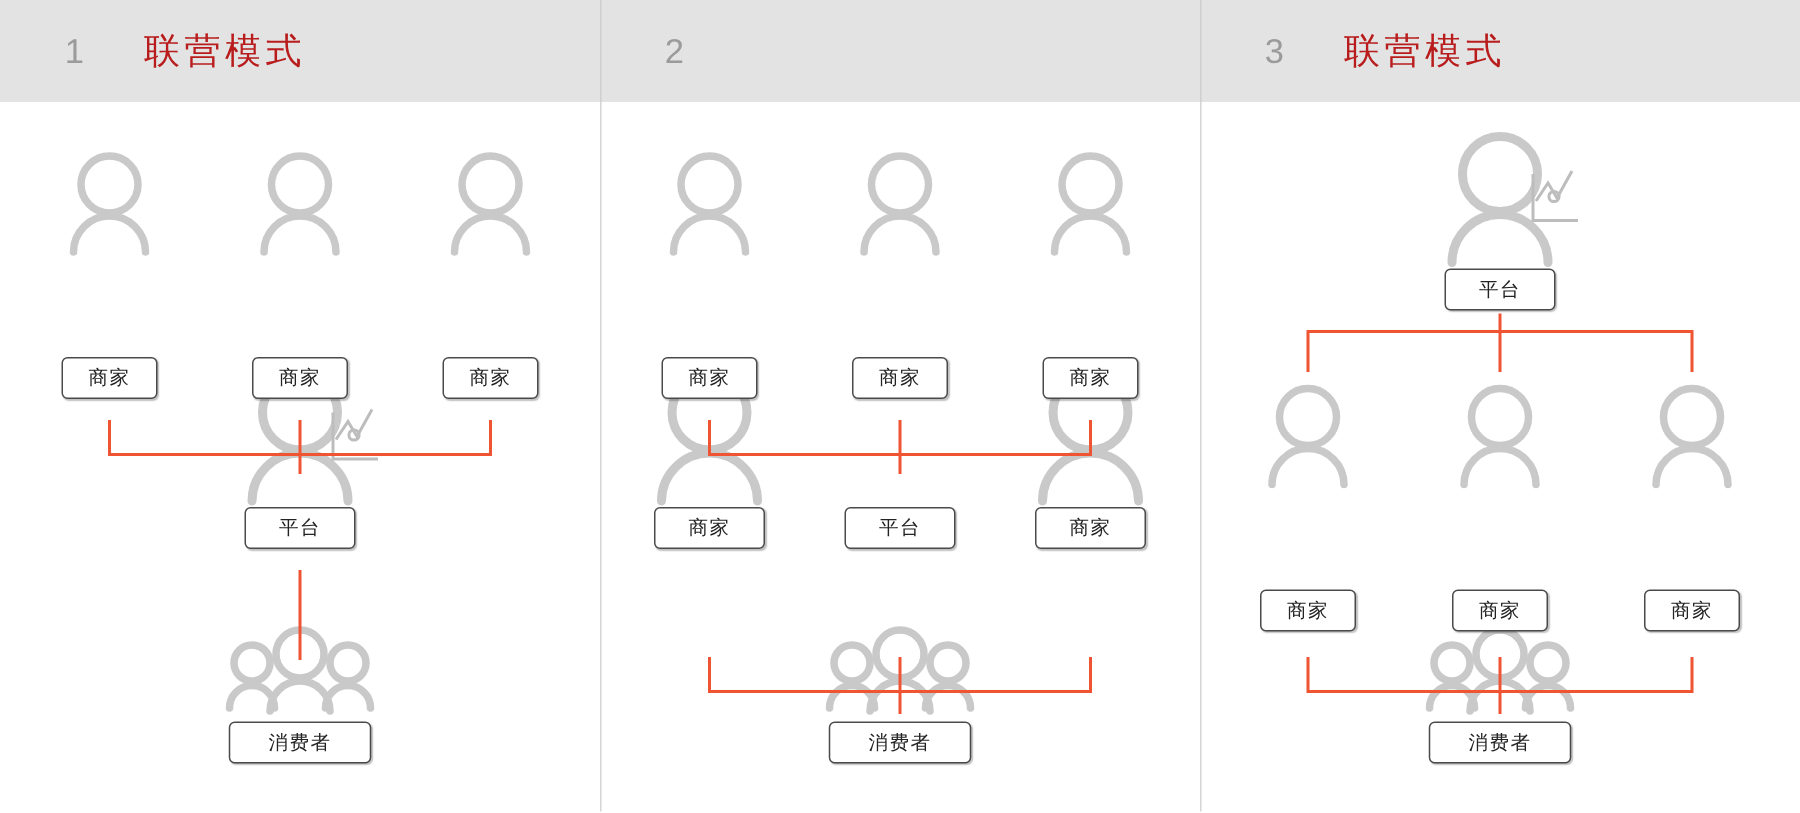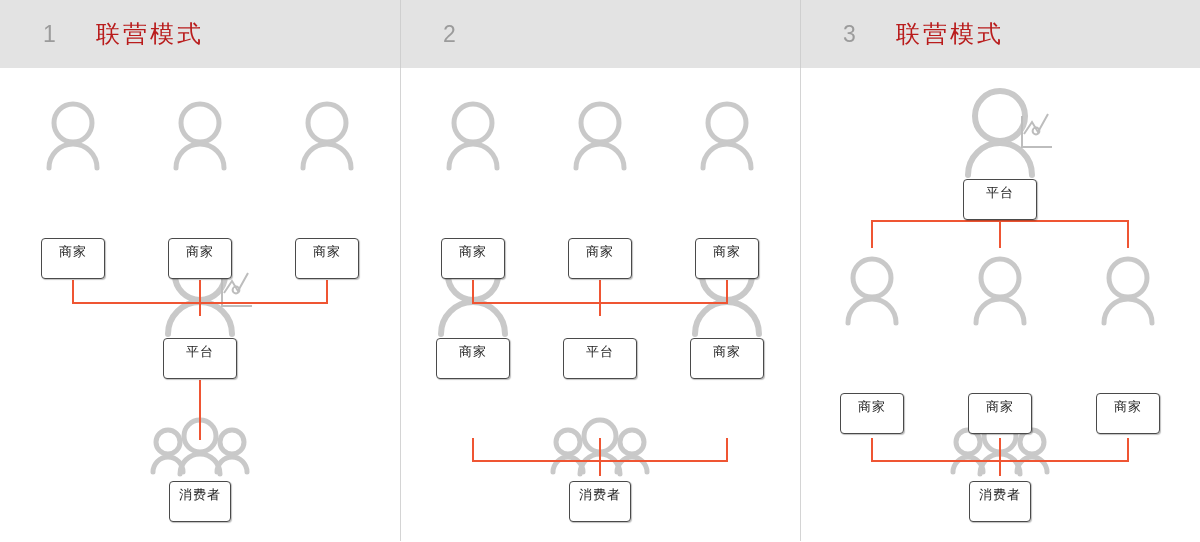--- a/index.html
+++ b/index.html
@@ -44,30 +44,30 @@
   
   .chip{
     position:absolute;
     transform:translateX(-50%);
     background:#ffffff;
     border:1px solid #4a4a4a;
     border-radius:4px;
     color:#222;
     font-size:13px;
     line-height:1;
-    padding:6px 0 20px 0;
+    padding:6px 0 7px 0;
     text-align:center;
     letter-spacing:1px;
     box-shadow:1px 1px 1px rgba(0,0,0,0.25);
     box-sizing:border-box;
     white-space:nowrap;
   }
   .chip.w-small{width:64px;}
   .chip.w-med{width:74px;}
-  .chip.w-big{width:62px;}
+  .chip.w-big{width:95px;}
 
   
   .footer-strip{position:absolute;left:0;right:0;bottom:0;height:1px;background:#ffffff;}
 </style>
 </head>
 <body>
 
 <div class="board">
 
   <div class="header-row">

